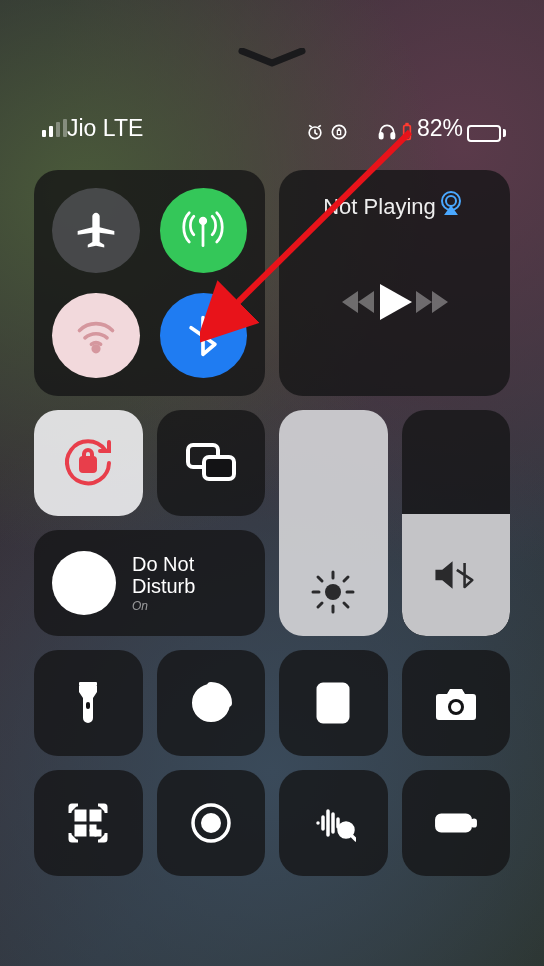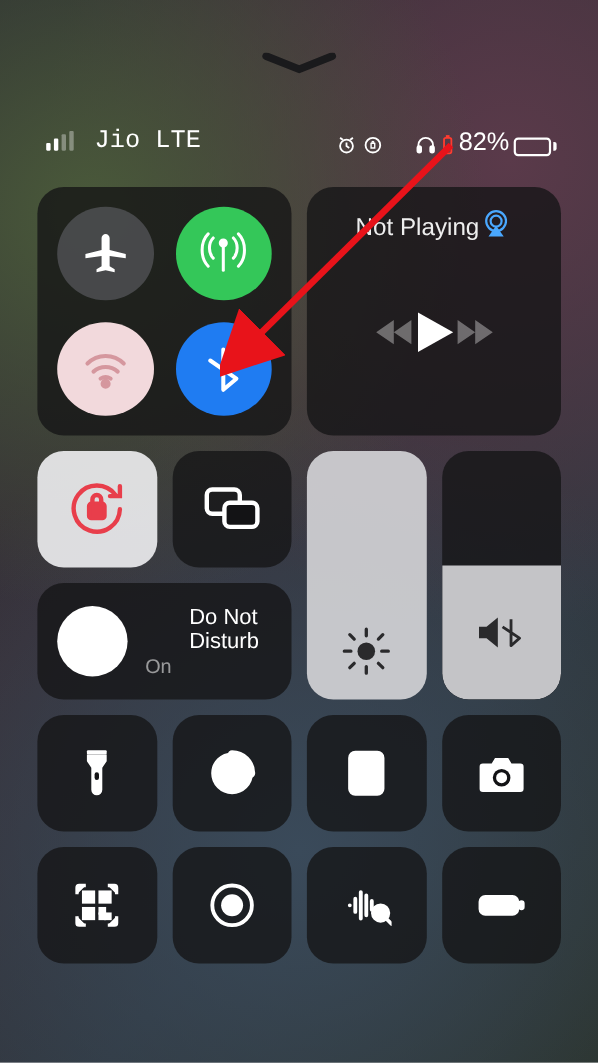--- a/index.html
+++ b/index.html
@@ -12,21 +12,21 @@
     position: relative;
     color: #fff;
   }
 
   
   .chevron { position: absolute; top: 48px; left: 50%; transform: translateX(-50%); }
   .chevron svg { display:block; }
 
   
   .status-bar { position: absolute; top: 108px; left: 0; right: 0; height: 40px; display:flex; align-items:center; justify-content:space-between; padding: 0 38px 0 42px; font-size: 23px; font-weight: 500; }
-  .status-left { display:flex; align-items:center; gap:19px;font-family:Liberation Mono, monospace; }
+  .status-left { display:flex; align-items:center; gap:0; }
   .status-right { display:flex; align-items:flex-end; gap:4px; }
   .sig-bars { display:flex; align-items:flex-end; gap:3px; height:18px; }
   .sig-bars span { width:4px; background:#fff; border-radius:1px; }
   .sig-bars span.dim { background: rgba(255,255,255,0.35); }
 
   .icon-sm { width:20px; height:20px; display:inline-flex; align-items:center; justify-content:center; }
   .icon-sm svg { width:100%; height:100%; }
 
   .battery-pill { display:inline-flex; align-items:center; gap:2px; }
   .battery-body { width:34px; height:17px; border:2px solid #fff; border-radius:4px; padding:2px; position:relative; }
@@ -61,22 +61,22 @@
   .orient svg { width:54px; height:54px; }
 
   
   .mirror { grid-column:2; grid-row:3; }
   .mirror svg { width:54px; height:44px; }
 
   
   .dnd { grid-column:1 / span 2; grid-row:4; display:flex; align-items:center; gap:16px; padding:0 18px; justify-content:flex-start; }
   .dnd-circle { width:64px; height:64px; border-radius:50%; background:#fff; display:flex; align-items:center; justify-content:center; flex-shrink:0; }
   .dnd-text { display:flex; flex-direction:column; }
-  .dnd-title { font-size:20px; line-height:1.1;margin-left:40px; }
-  .dnd-sub { font-size:18px; color:rgba(255,255,255,0.55); margin-top:2px; }
+  .dnd-title { font-size:20px; line-height:1.1; }
+  .dnd-sub { font-size:12px; color:rgba(255,255,255,0.55); margin-top:2px;font-style:italic; }
 
   
   .bright { grid-column:3; grid-row:3 / span 2; display:flex; flex-direction:column; justify-content:flex-end; padding:0; background: rgba(210,210,214,0.92); }
   .bright svg { width:44px; height:44px; position:absolute; left:50%; bottom:22px; transform:translateX(-50%); }
 
   
   .vol { grid-column:4; grid-row:3 / span 2; display:flex; flex-direction:column; background: rgba(20,20,22,0.78); padding:0; }
   .vol-fill { background: rgba(210,210,214,0.92); position:absolute; bottom:0; left:0; right:0; border-radius:0 0 24px 24px; display:flex; align-items:center; justify-content:center; }
   .vol svg { width:48px; height:40px; }
 

